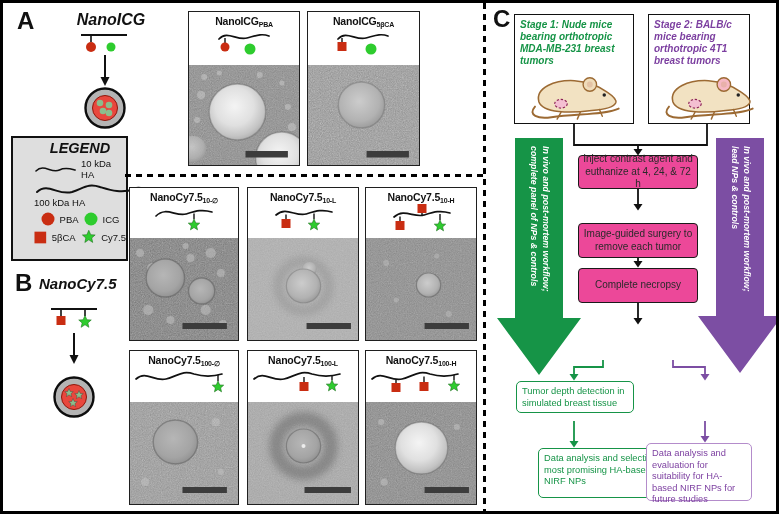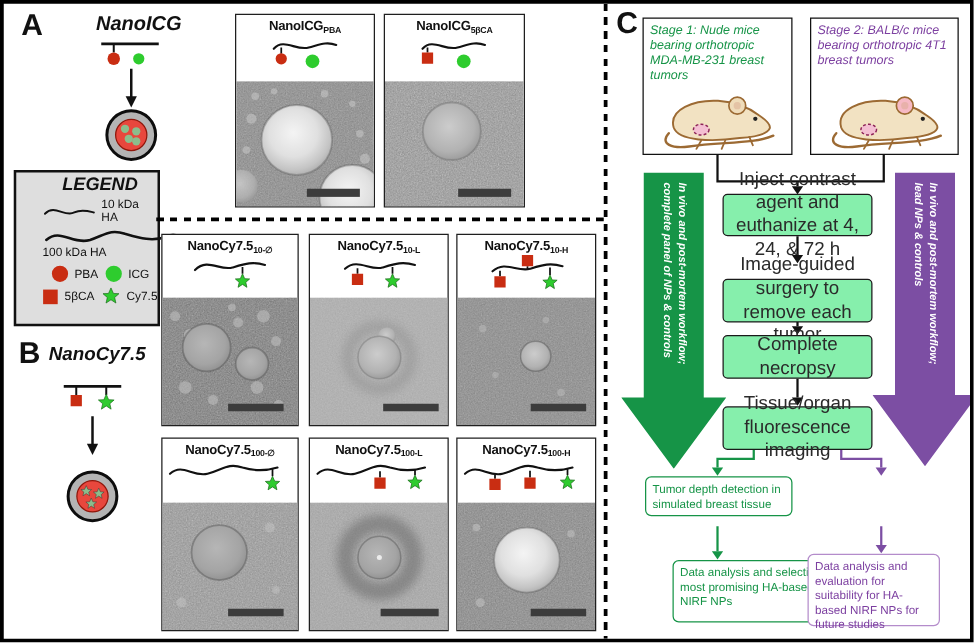--- a/index.html
+++ b/index.html
@@ -16,25 +16,25 @@
   .legendbox{position:absolute;left:8px;top:133px;width:117px;height:125px;background:#dedede;
              border:2px solid #111;box-sizing:border-box;padding-left:21px;}
   .legend-title{text-align:center;font-weight:bold;font-style:italic;font-size:14.5px;color:#111;margin-top:2px;}
   .lrow{display:flex;align-items:center;justify-content:center;gap:4px;}
   .ltext{font-weight:normal;font-size:9.5px;color:#111;}
   .vdash{position:absolute;left:480px;top:0;width:3px;height:508px;
          background:repeating-linear-gradient(to bottom,#000 0 6px,transparent 6px 11px);}
   .hdash{position:absolute;left:122px;top:171px;width:358px;height:3px;
          background:repeating-linear-gradient(to right,#000 0 6px,transparent 6px 11px);}
   .stagebox{position:absolute;border:1.8px solid #111;background:#fff;box-sizing:border-box;}
-  .stagetext{font-style:italic;font-weight:normal;font-size:10px;line-height:1.2;padding:4px 4px 0 5px;}
+  .stagetext{font-style:italic;font-weight:bold;font-size:10px;line-height:1.2;padding:4px 4px 0 5px;}
   .mouse{position:absolute;left:4px;bottom:1px;}
-  .fbox{position:absolute;left:575px;width:120px;border:1.5px solid #1a1a1a;border-radius:4px;background:#86efac;
+  .fbox{position:absolute;left:575px;width:120px;border:1.5px solid #1a1a1a;border-radius:4px;background:#ec4899;
         box-sizing:border-box;display:flex;align-items:center;justify-content:center;text-align:center;
-        font-size:15px;color:#2a2a2a;line-height:1.25;padding:2px 4px;}
+        font-size:10px;color:#2a2a2a;line-height:1.25;padding:2px 4px;}
   .rbox{position:absolute;box-sizing:border-box;border-radius:5px;background:#fff;font-size:9.3px;
         line-height:1.25;padding:4px 5px;text-align:left;}
   .rbox.green{border:1.5px solid #169447;color:#169447;}
   .rbox.purple{border:1.5px solid #b48ccb;color:#7c3fa0;}
   .varrow{position:absolute;width:84px;}
   .varrow-label{position:absolute;top:8px;left:50%;transform:translateX(-50%);
         writing-mode:vertical-rl;color:#fff;font-weight:bold;font-style:italic;font-size:8.8px;
         line-height:1.35;height:170px;white-space:normal;}
   .varrow-label span{display:block;}
   svg{display:block;}
@@ -386,31 +386,30 @@
     <path d="M216,418 V433" stroke="#7c4ea3" stroke-width="1.8"></path>
     <polygon points="211.5,433 220.5,433 216,439.5" fill="#7c4ea3"></polygon>
   </svg>
 
   <div class="stagebox" style="left:511px;top:11px;width:120px;height:110px">
     <div class="stagetext" style="color:#169447">Stage 1: Nude mice bearing orthotropic MDA-MB-231 breast tumors</div>
     <svg class="mouse" width="108" height="50" viewBox="0 0 105 52" style="--fur:#f2e2c2;--ear:#efdcba">
         <use href="#mouse"></use>
       </svg>
   </div>
-  <div class="stagebox" style="left:645px;top:11px;width:119px;height:110px">
+  <div class="stagebox" style="left:645px;top:11px;width:102px;height:110px">
     <div class="stagetext" style="color:#7c3fa0">Stage 2: BALB/c mice bearing orthotropic 4T1 breast tumors</div>
     <svg class="mouse" width="108" height="50" viewBox="0 0 105 52" style="--fur:#f2e2c2;--ear:#f6b9c4">
         <use href="#mouse"></use>
       </svg>
   </div>
 
   <div class="fbox" style="top:152px;height:34px">Inject contrast agent and euthanize at 4, 24, &amp; 72 h</div>
   <div class="fbox" style="top:220px;height:35px">Image-guided surgery to remove each tumor</div>
   <div class="fbox" style="top:265px;height:35px">Complete necropsy</div>
-  <div class="fbox" style="top:322px;height:35px">Tissue/organ fluorescence imaging</div>
 
   <div class="varrow" style="left:494px;top:135px;height:237px">
     <svg width="84" height="237" viewBox="0 0 84 237">
         <polygon points="18,0 66,0 66,180 84,180 42,237 0,180 18,180" fill="#169447"></polygon>
       </svg>
     <div class="varrow-label">
       <span>In vivo and post-mortem workflow;</span>
       <span>complete panel of NPs &amp; controls</span>
     </div>
   </div>

